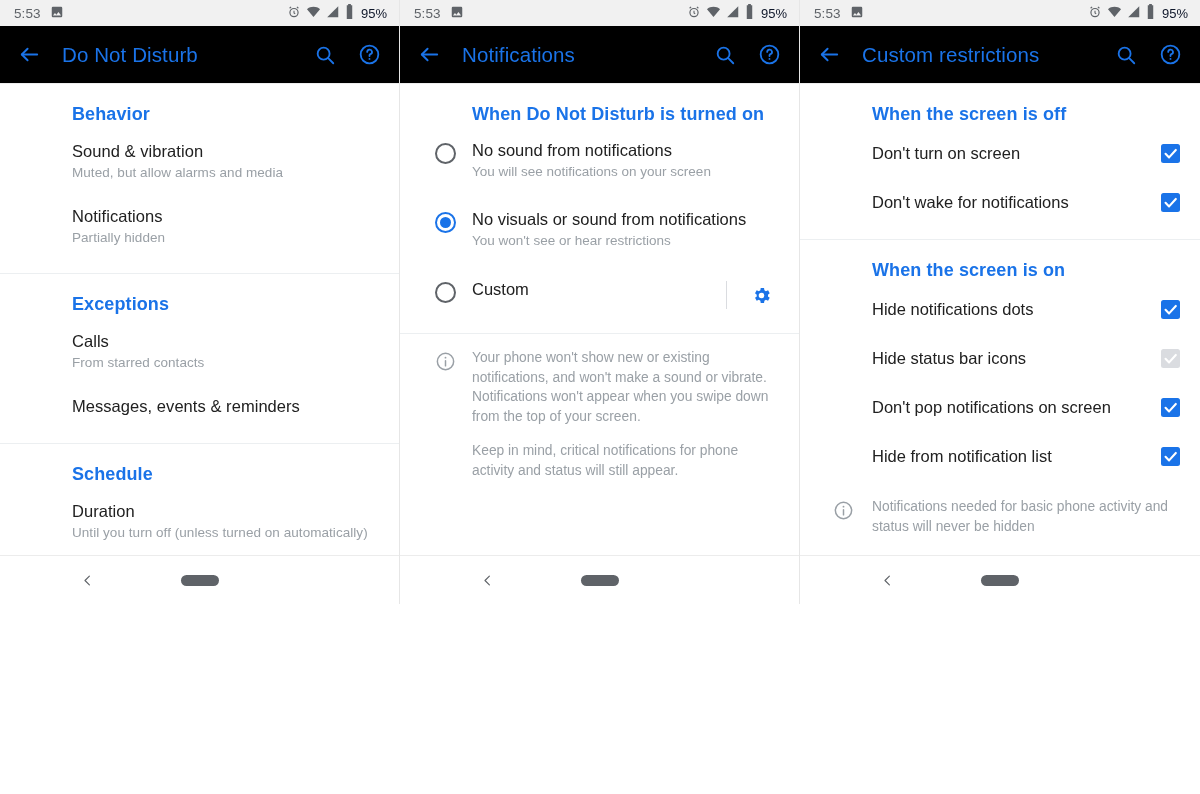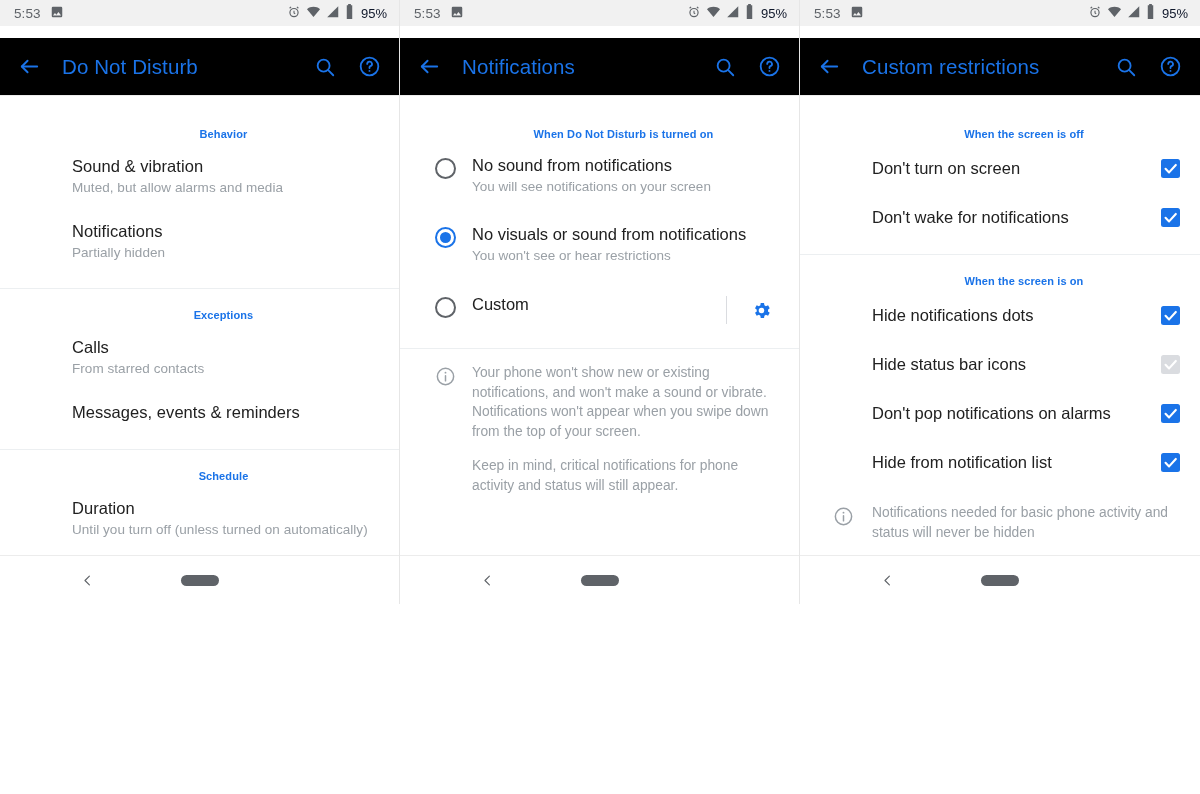--- a/index.html
+++ b/index.html
@@ -22,21 +22,20 @@
   .phone {
     width: 400px;
     height: 604px;
     position: relative;
     background: #ffffff;
     display: flex;
     flex-direction: column;
     box-sizing: border-box;
     border-right: 1px solid #e6e6e6;
     overflow: hidden;
-    gap: 12px;
   }
   .phone:last-child { border-right: none; }
 
   
   .statusbar {
     height: 26px;
     flex: 0 0 26px;
     background: #f1f1f1;
     display: flex;
     align-items: center;
@@ -89,25 +88,24 @@
   }
 
   
   .content {
     flex: 1 1 auto;
     position: relative;
     overflow: hidden;
   }
   .section-header {
     color: #1a73e8;
-    font-size: 11px;
+    font-size: 18px;
     font-weight: 700;
     padding: 20px 24px 4px 72px;
     letter-spacing: .1px;
-    text-align: center;
   }
   .p1 .section-header { padding-left: 72px; }
 
   .divider {
     height: 1px;
     background: #eceff1;
     margin: 14px 0 0 0;
   }
 
   
@@ -624,21 +622,21 @@
       <div class="check-row">
         <span class="check-label">Hide status bar icons</span>
         <span class="cb disabled">
           <svg width="17" height="17" viewBox="0 0 24 24" fill="none" stroke="#ffffff" stroke-width="3" stroke-linecap="round" stroke-linejoin="round">
               <path d="M5 12.5 10 17.5 19.5 7"></path>
             </svg>
         </span>
       </div>
 
       <div class="check-row">
-        <span class="check-label">Don't pop notifications on alarms</span>
+        <span class="check-label">Don't pop notifications on screen</span>
         <span class="cb">
           <svg width="17" height="17" viewBox="0 0 24 24" fill="none" stroke="#ffffff" stroke-width="3" stroke-linecap="round" stroke-linejoin="round">
               <path d="M5 12.5 10 17.5 19.5 7"></path>
             </svg>
         </span>
       </div>
 
       <div class="check-row">
         <span class="check-label">Hide from notification list</span>
         <span class="cb">

